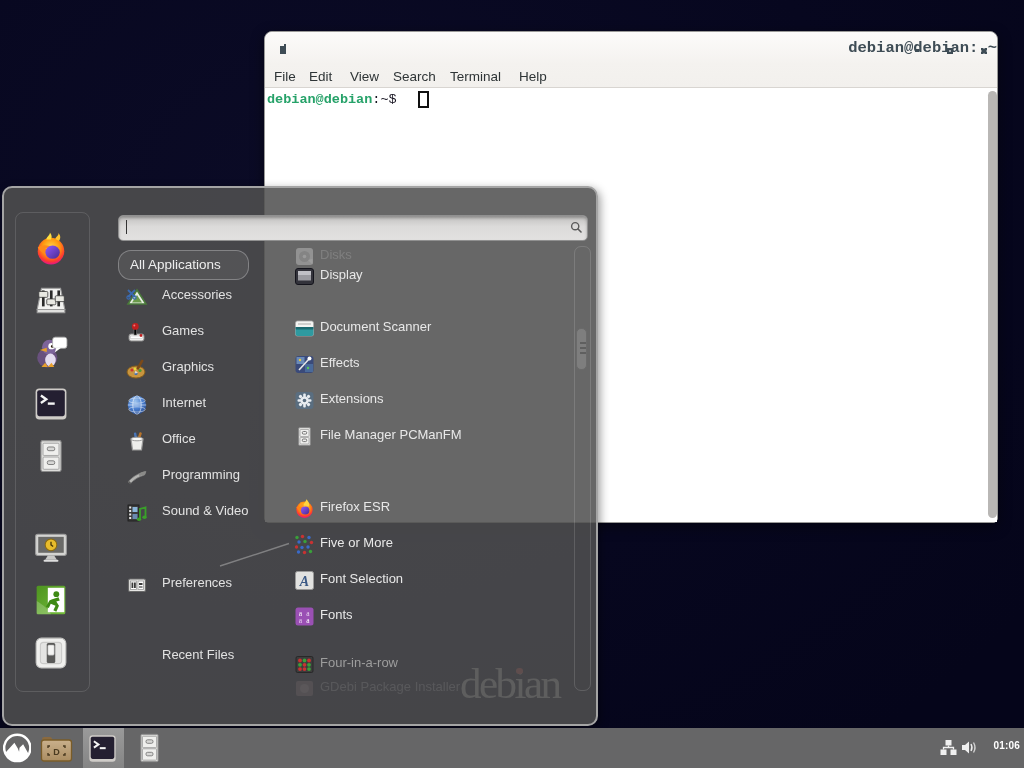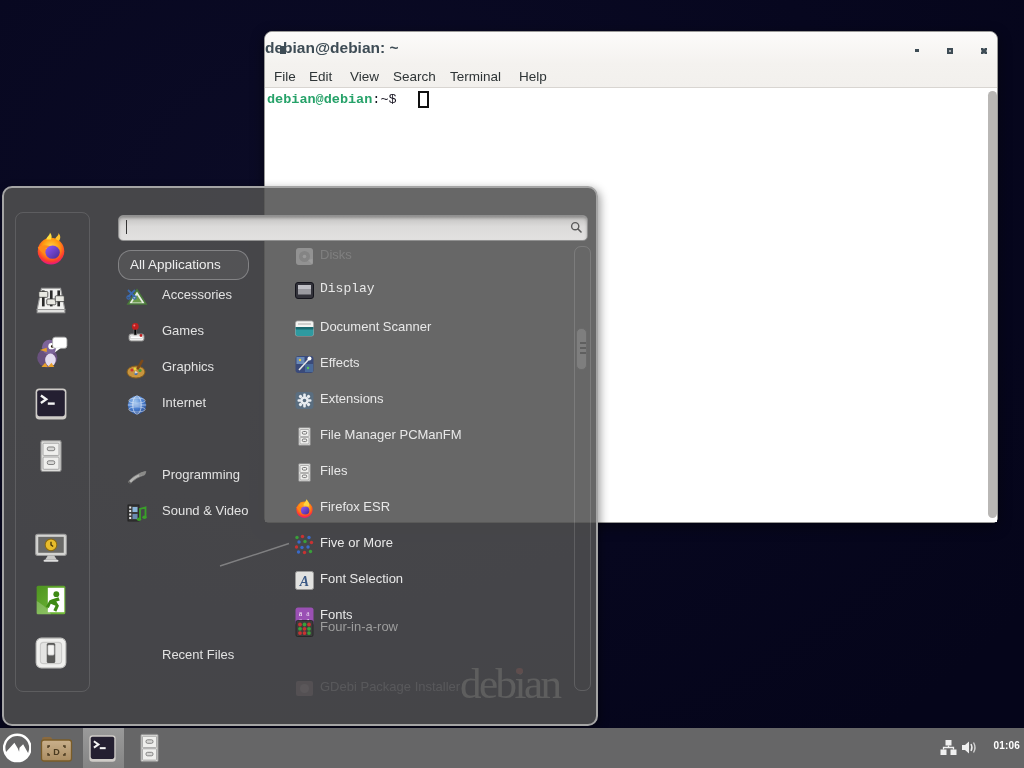--- a/index.html
+++ b/index.html
@@ -4,21 +4,21 @@
 <style>
   html,body{margin:0;padding:0;}
   body{width:1024px;height:768px;overflow:hidden;position:relative;
        background:radial-gradient(ellipse 900px 700px at 30% 25%, #0b0b26 0%, #07071f 60%, #05051a 100%);font-family:"Liberation Sans",sans-serif;}
   .abs{position:absolute;}
   
   #term{left:264px;top:31px;width:734px;height:492px;border-radius:8px 8px 5px 5px;
         background:#fff;box-shadow:0 4px 14px rgba(0,0,0,.45);border:1px solid #9a9a98;box-sizing:border-box;}
   #titlebar{left:0;top:0;width:100%;height:32px;border-radius:8px 8px 0 0;
         background:linear-gradient(#fcfbfa,#f4f2ef);}
-  #titletext{width:100%;top:6.5px;text-align:left;font-weight:bold;font-size:15.5px;color:#3e4c55;}
+  #titletext{width:100%;top:6.5px;text-align:right;font-weight:bold;font-size:15.5px;color:#3e4c55;font-family:Liberation Mono, monospace;}
   #menubar{left:0;top:32px;width:100%;height:24px;background:linear-gradient(#f4f2ef,#f2f0ed);
         border-bottom:1px solid #d8d5d1;box-sizing:border-box;border-radius:0;}
   .mitem{top:37px;font-size:13.5px;color:#2e3436;}
   #tcontent{left:0px;top:56px;width:732px;height:434px;background:#fff;}
   #prompt{left:2px;top:4px;font-family:"Liberation Mono",monospace;font-size:13.5px;color:#171421;white-space:pre;}
   #prompt b{color:#26a269;}
   #cursor{left:153px;top:3px;width:7px;height:13px;border:2px solid #101010;background:#fff;}
   #tscroll{left:723px;top:59px;width:9px;height:427px;background:#b9b7b5;border-radius:5px;}
   
   #menu{left:2px;top:186px;width:596px;height:540px;border-radius:10px;
@@ -220,20 +220,29 @@
           </radialGradient>
         </defs>
         <circle cx="11" cy="11" r="9.2" fill="url(#glb)"></circle>
         <ellipse cx="11" cy="11" rx="4.2" ry="9.2" fill="none" stroke="rgba(255,255,255,.55)" stroke-width="1"></ellipse>
         <line x1="1.8" y1="11" x2="20.2" y2="11" stroke="rgba(255,255,255,.55)" stroke-width="1"></line>
         <ellipse cx="11" cy="6.6" rx="8.2" ry="2.6" fill="none" stroke="rgba(255,255,255,.45)" stroke-width="1"></ellipse>
         <ellipse cx="11" cy="15.4" rx="8.2" ry="2.6" fill="none" stroke="rgba(255,255,255,.45)" stroke-width="1"></ellipse>
       </svg>
       <span class="ct">Internet</span>
     </div>
+  <div class="abs cat" style="top:242px;">
+      <svg class="ci" viewBox="0 0 22 22">
+        <rect x="12" y="2" width="2.6" height="10" rx="1" transform="rotate(18 13 7)" fill="#b8742a"></rect>
+        <rect x="8.5" y="2.5" width="2.4" height="9" rx="1" transform="rotate(-10 9.5 7)" fill="#4a76b8"></rect>
+        <path d="M5 9 L17 9 L15.5 20 L6.5 20 Z" fill="#eeeeec" stroke="#9a9a9a" stroke-width="1.2"></path>
+        <ellipse cx="11" cy="9" rx="6" ry="1.8" fill="#f8f8f6" stroke="#9a9a9a" stroke-width="1"></ellipse>
+      </svg>
+      <span class="ct">Office</span>
+    </div>
   <div class="abs cat" style="top:278px;">
       <svg class="ci" viewBox="0 0 22 22">
         <path d="M2 16 C7 10 14 6.5 20 5.5 L18.5 9 C13 10.5 8 13.5 4.5 17.5 Z" fill="#b4b4b2" stroke="#7a7a7a" stroke-width=".8"></path>
         <path d="M13 8 C15 6 18 5.5 20 5.5 L19 8.5 C17 9 15 9.5 13.5 10.5 Z" fill="#8a8a88"></path>
         <path d="M2.5 15.5 L5 17.8" stroke="#5a5a5a" stroke-width="1.6"></path>
       </svg>
       <span class="ct">Programming</span>
     </div>
   <div class="abs cat" style="top:314px;">
       <svg class="ci" viewBox="0 0 22 22">
@@ -243,38 +252,50 @@
         <rect x="3.2" y="11.5" width="2" height="2" fill="#e8e8e8"></rect>
         <rect x="3.2" y="15" width="2" height="2" fill="#e8e8e8"></rect>
         <rect x="6.5" y="5" width="5" height="5" fill="#8ab4d8"></rect>
         <rect x="6.5" y="12" width="5" height="5" fill="#6a8ab0"></rect>
         <path d="M14 17 L14 7 L19.5 5.5 L19.5 15" stroke="#3aa02a" stroke-width="1.8" fill="none"></path>
         <ellipse cx="13" cy="17.2" rx="2.2" ry="1.7" fill="#3aa02a"></ellipse>
         <ellipse cx="18.5" cy="15.2" rx="2.2" ry="1.7" fill="#3aa02a"></ellipse>
       </svg>
       <span class="ct">Sound &amp; Video</span>
     </div>
+  <div class="abs cat" style="top:386px;">
+      <svg class="ci" viewBox="0 0 22 22">
+        <rect x="2.5" y="5" width="17" height="12.5" rx="1.5" fill="#e6e6e4" stroke="#6a6a6a" stroke-width="1.2"></rect>
+        <rect x="4.5" y="7" width="6" height="8.5" fill="#fff" stroke="#9a9a9a" stroke-width=".8"></rect>
+        <rect x="12" y="7" width="5.5" height="8.5" fill="#fff" stroke="#9a9a9a" stroke-width=".8"></rect>
+        <rect x="5.5" y="8.5" width="1.8" height="5.5" fill="#3a3a3a"></rect>
+        <rect x="8" y="8.5" width="1.8" height="5.5" fill="#3a3a3a"></rect>
+        <rect x="13" y="9" width="3.5" height="2" fill="#3a3a3a"></rect>
+        <rect x="13" y="12" width="3.5" height="2" fill="#888"></rect>
+      </svg>
+      <span class="ct">Preferences</span>
+    </div>
   <div class="abs cat" style="top:458px;">
       <span class="ct">Recent Files</span>
     </div>
 
   <svg class="abs" style="left:214px;top:353px;width:74px;height:28px;" viewBox="0 0 74 28">
     <line x1="2" y1="25" x2="71" y2="2.5" stroke="rgba(185,185,185,0.5)" stroke-width="1.4"></line>
   </svg>
 
   <div class="abs app" style="top:58px;opacity:.45;">
       <svg class="ai" viewBox="0 0 21 21">
         <rect x="2" y="2" width="17" height="17" rx="3" fill="#c8c8c8"></rect>
         <circle cx="10.5" cy="10.5" r="5.5" fill="#a8a8a8"></circle>
         <circle cx="10.5" cy="10.5" r="1.8" fill="#d8d8d8"></circle>
         <path d="M14 14 L18.5 18.5 L18.5 13 Z" fill="#e0e0e0"></path>
       </svg>
       <span class="at gray">Disks</span>
     </div>
-  <div class="abs app" style="top:92px;font-family:Liberation Mono, monospace;">
+  <div class="abs app" style="top:78px;">
       <svg class="ai" viewBox="0 0 21 21">
         <rect x="1.5" y="2.5" width="18" height="16" rx="2.5" fill="#33333b" stroke="#14141c" stroke-width="1"></rect>
         <rect x="4" y="5" width="13" height="9.5" fill="#9a9aa0"></rect>
         <rect x="4" y="5" width="13" height="4" fill="#c0c0c6"></rect>
       </svg>
       <span class="at">Display</span>
     </div>
   <div class="abs app" style="top:130px;">
       <svg class="ai" viewBox="0 0 21 21">
         <rect x="1.5" y="3" width="18" height="15" rx="2" fill="#f4f4f2" stroke="#aaa" stroke-width=".8"></rect>
@@ -316,30 +337,20 @@
     </div>
   <div class="abs app" style="top:238px;">
       <svg class="ai" viewBox="0 0 21 21">
         <rect x="4.5" y="1.5" width="12" height="18" rx="1.5" fill="#dcdcda" stroke="#8a8a8a" stroke-width="1"></rect>
         <rect x="6" y="3.5" width="9" height="7" rx="1" fill="#efefed" stroke="#9a9a9a" stroke-width=".7"></rect>
         <rect x="6" y="11.5" width="9" height="6.5" rx="1" fill="#efefed" stroke="#9a9a9a" stroke-width=".7"></rect>
         <rect x="8.3" y="5.5" width="4.4" height="2.6" rx="1.2" fill="none" stroke="#6a6a6a" stroke-width=".9"></rect>
         <rect x="8.3" y="13" width="4.4" height="2.6" rx="1.2" fill="none" stroke="#6a6a6a" stroke-width=".9"></rect>
       </svg>
       <span class="at">File Manager PCManFM</span>
-    </div>
-  <div class="abs app" style="top:274px;">
-      <svg class="ai" viewBox="0 0 21 21">
-        <rect x="4.5" y="1.5" width="12" height="18" rx="1.5" fill="#dcdcda" stroke="#8a8a8a" stroke-width="1"></rect>
-        <rect x="6" y="3.5" width="9" height="7" rx="1" fill="#efefed" stroke="#9a9a9a" stroke-width=".7"></rect>
-        <rect x="6" y="11.5" width="9" height="6.5" rx="1" fill="#efefed" stroke="#9a9a9a" stroke-width=".7"></rect>
-        <rect x="8.3" y="5.5" width="4.4" height="2.6" rx="1.2" fill="none" stroke="#6a6a6a" stroke-width=".9"></rect>
-        <rect x="8.3" y="13" width="4.4" height="2.6" rx="1.2" fill="none" stroke="#6a6a6a" stroke-width=".9"></rect>
-      </svg>
-      <span class="at">Files</span>
     </div>
   <div class="abs app" style="top:310px;">
       <svg class="ai" viewBox="0 0 64 64">
         <circle cx="32" cy="36" r="25" fill="url(#fxg)"></circle>
         <path d="M38 4 C36 12 30 14 30 22 L46 26 C48 16 44 12 38 4Z" fill="#ffd440"></path>
         <path d="M20 12 C22 20 16 24 18 32 L30 28 C30 20 24 18 20 12Z" fill="#ff9a1e"></path>
         <path d="M7 28 C16 24 26 26 34 32 L30 42 C20 42 12 38 7 28Z" fill="#ff8316"></path>
         <ellipse cx="34" cy="38" rx="13" ry="12" fill="url(#fxp)"></ellipse>
       </svg>
       <span class="at">Firefox ESR</span>
@@ -373,21 +384,21 @@
   <div class="abs app" style="top:418px;">
       <svg class="ai" viewBox="0 0 21 21">
         <rect x="1.5" y="1.5" width="18" height="18" rx="2.5" fill="#9a50b4"></rect>
         <text x="6.5" y="9.5" font-family="Liberation Serif,serif" font-size="7.5" fill="#fff" text-anchor="middle">a</text>
         <text x="14" y="9.5" font-family="Liberation Serif,serif" font-size="7.5" fill="#e8d0f0" text-anchor="middle">a</text>
         <text x="6.5" y="17" font-family="Liberation Serif,serif" font-size="7.5" fill="#e8d0f0" text-anchor="middle">a</text>
         <text x="14" y="17" font-family="Liberation Serif,serif" font-size="7.5" fill="#fff" text-anchor="middle">a</text>
       </svg>
       <span class="at">Fonts</span>
     </div>
-  <div class="abs app" style="top:430px;">
+  <div class="abs app" style="top:466px;">
       <svg class="ai" viewBox="0 0 21 21">
         <rect x="2" y="2.5" width="17" height="16" rx="1.5" fill="#3c3c3c" stroke="#222" stroke-width=".8"></rect>
         <g>
           <circle cx="6" cy="6.5" r="1.9" fill="#c83232"></circle>
           <circle cx="10.5" cy="6.5" r="1.9" fill="#3aa03a"></circle>
           <circle cx="15" cy="6.5" r="1.9" fill="#c83232"></circle>
           <circle cx="6" cy="10.8" r="1.9" fill="#3aa03a"></circle>
           <circle cx="10.5" cy="10.8" r="1.9" fill="#c83232"></circle>
           <circle cx="15" cy="10.8" r="1.9" fill="#3aa03a"></circle>
           <circle cx="6" cy="15.1" r="1.9" fill="#c83232"></circle>

